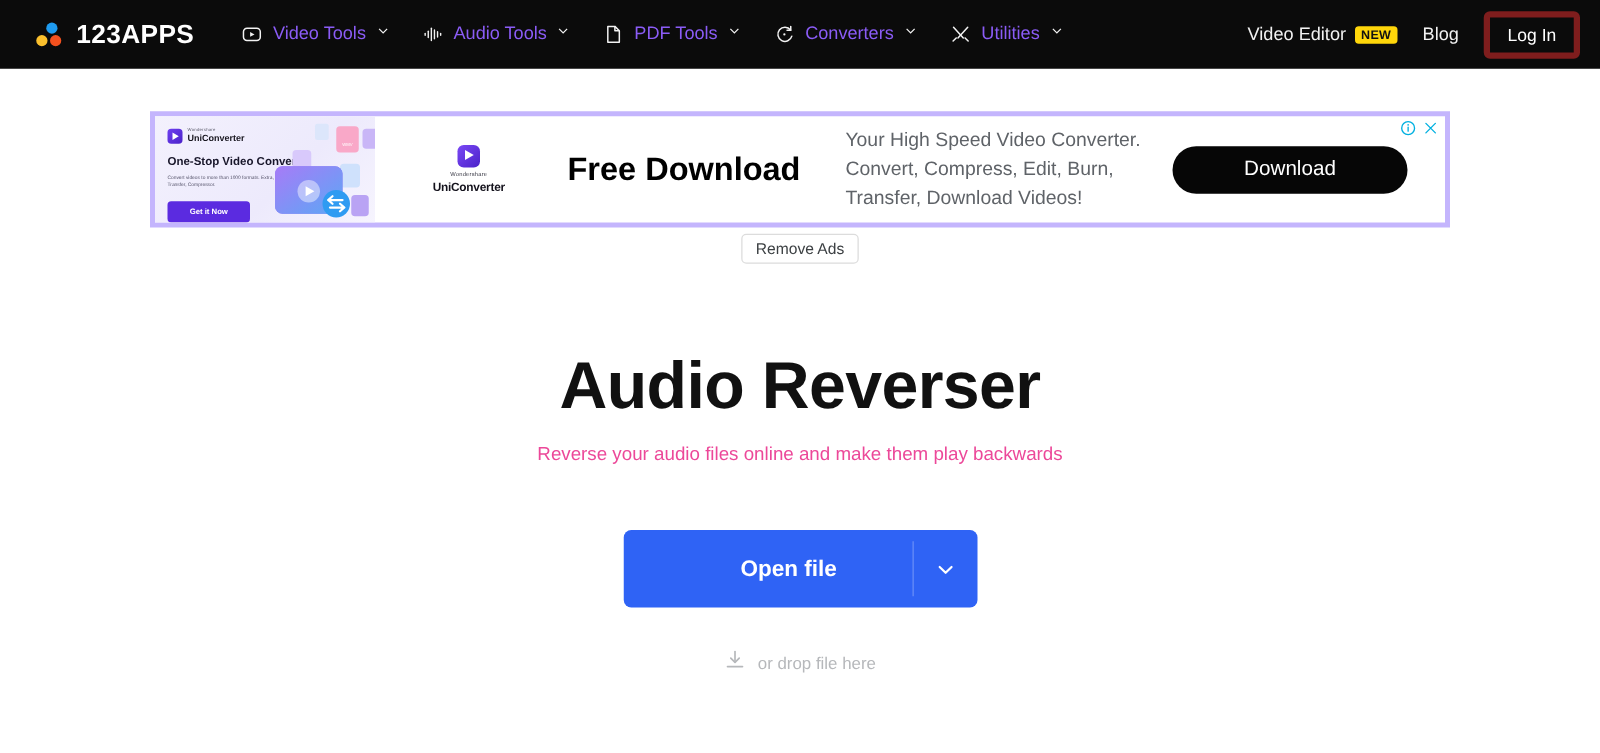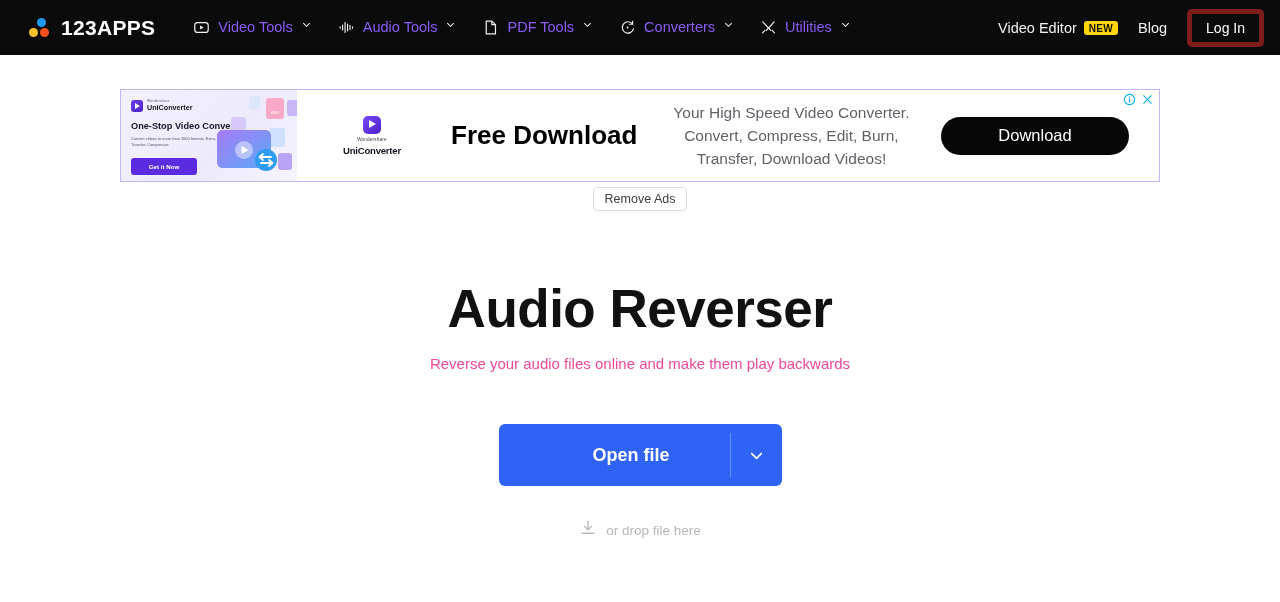--- a/index.html
+++ b/index.html
@@ -52,21 +52,21 @@
     padding: 6px 14px; font-size: 14px; color: #fff; cursor: pointer;
     background: transparent;
   }
 
   
   .ad-zone { padding-top: 34px; display: flex; flex-direction: column; align-items: center; }
   .ad-banner {
     position: relative;
     width: 1040px; height: 93px;
     background: #ffffff;
-    border: 1px solid #c4b5fd;
+    border: 4px solid #c4b5fd;
     display: flex;
     align-items: stretch;
     overflow: hidden;
   }
   .ad-creative {
     width: 176px; height: 100%;
     background: linear-gradient(135deg,#f3f1fd 0%, #edeafc 60%, #f6f4fe 100%);
     position: relative; flex: none;
     padding: 10px 0 0 10px;
   }
@@ -100,21 +100,21 @@
   }
   .ad-logo-sq::after {
     content:""; position:absolute; left:5.5px; top:4.5px;
     border-left: 7px solid #fff; border-top: 4.5px solid transparent; border-bottom: 4.5px solid transparent;
   }
   .ad-logo-l1 { font-size: 4.6px; color: #3a3a46; letter-spacing: .2px; }
   .ad-logo-l2 { font-size: 9.5px; color: #14121c; font-weight: bold; letter-spacing: -.2px; }
 
   .ad-headline { font-size: 26px; font-weight: bold; color: #000; margin-left: 4px; }
   .ad-copy {
-    margin-left: 36px; font-size: 15.5px; color: #5f6368; line-height: 1.5; white-space: pre-line; text-align: center;
+    margin-left: 36px; font-size: 15.5px; color: #5f6368; line-height: 1.5; white-space: pre-line;
   }
   .ad-download {
     position: absolute; right: 30px; top: 50%; transform: translateY(-50%);
     width: 188px; height: 38px; border-radius: 19px;
     background: #060606; color: #ffffff; font-size: 16.5px;
     display: flex; align-items: center; justify-content: center; cursor: pointer;
   }
   .ad-corner {
     position: absolute; top: 3px; right: 5px;
     display: flex; align-items: center; gap: 5px;

